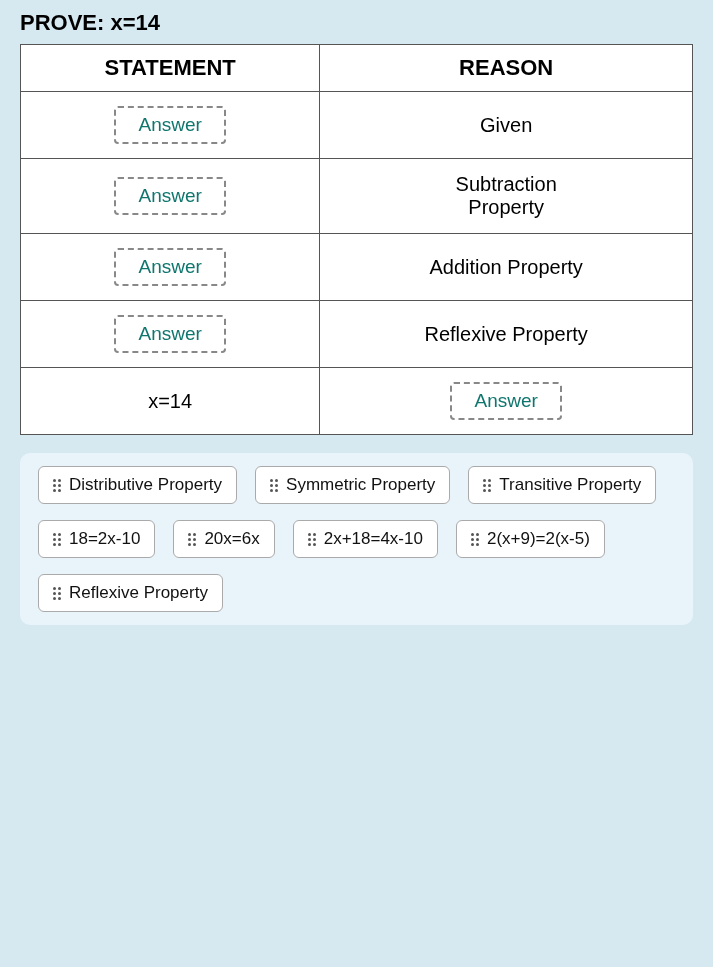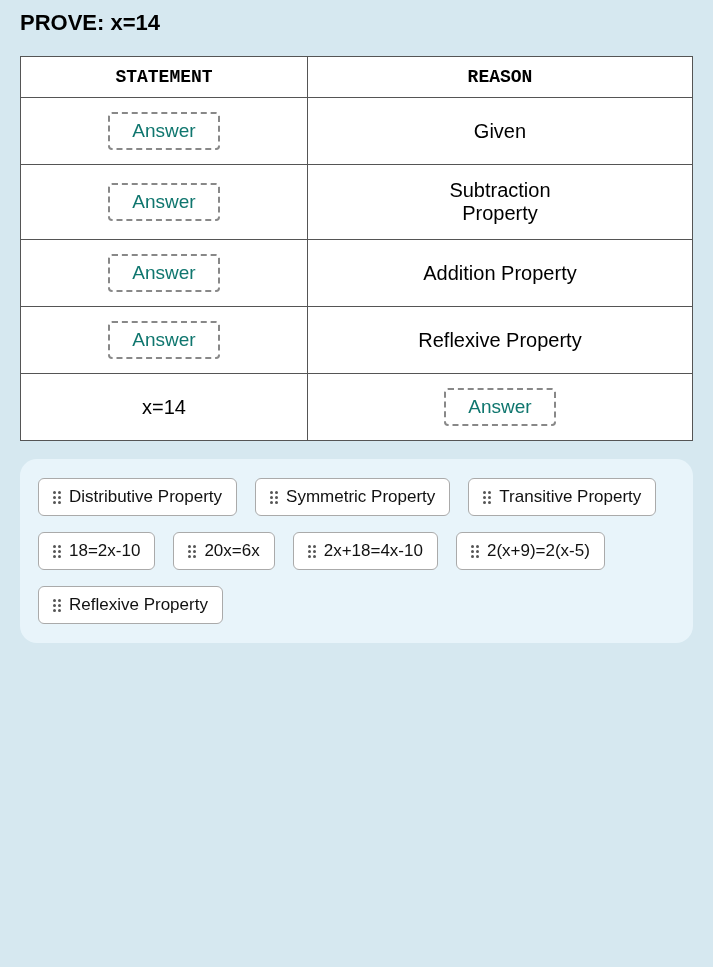--- a/index.html
+++ b/index.html
@@ -7,39 +7,38 @@
       font-family: Arial, sans-serif;
       background: #d6e8f0;
       width: 713px;
       min-height: 967px;
       padding: 10px 20px 20px 20px;
     }
 
     .prove-title {
       font-size: 22px;
       font-weight: bold;
-      margin-bottom: 20px;
+      margin-bottom: 8px;
       color: #000;
     }
 
     .proof-table {
       width: 100%;
       border-collapse: collapse;
       background: #fff;
       margin-bottom: 18px;
     }
 
     .proof-table th {
       border: 1.5px solid #555;
       padding: 10px 16px;
-      font-size: 18px;
+      font-size: 22px;
       font-weight: bold;
       text-align: center;
       background: #fff;
-      font-family: Liberation Mono, monospace;
     }
 
     .proof-table td {
       border: 1.5px solid #555;
       padding: 14px 20px;
       font-size: 20px;
       text-align: center;
       vertical-align: middle;
       background: #fff;
     }
@@ -83,22 +82,22 @@
 
     .drag-chip .dot {
       width: 3px;
       height: 3px;
       background: #555;
       border-radius: 50%;
     }
 
     .chips-area {
       background: #e8f4fa;
-      border-radius: 17px;
-      padding: 14px 12px;
+      border-radius: 10px;
+      padding: 8px 12px;
       display: flex;
       flex-wrap: wrap;
       gap: 4px;
     }
   </style>
 </head>
 <body>
 
 <div class="prove-title">PROVE: x=14</div>
 

